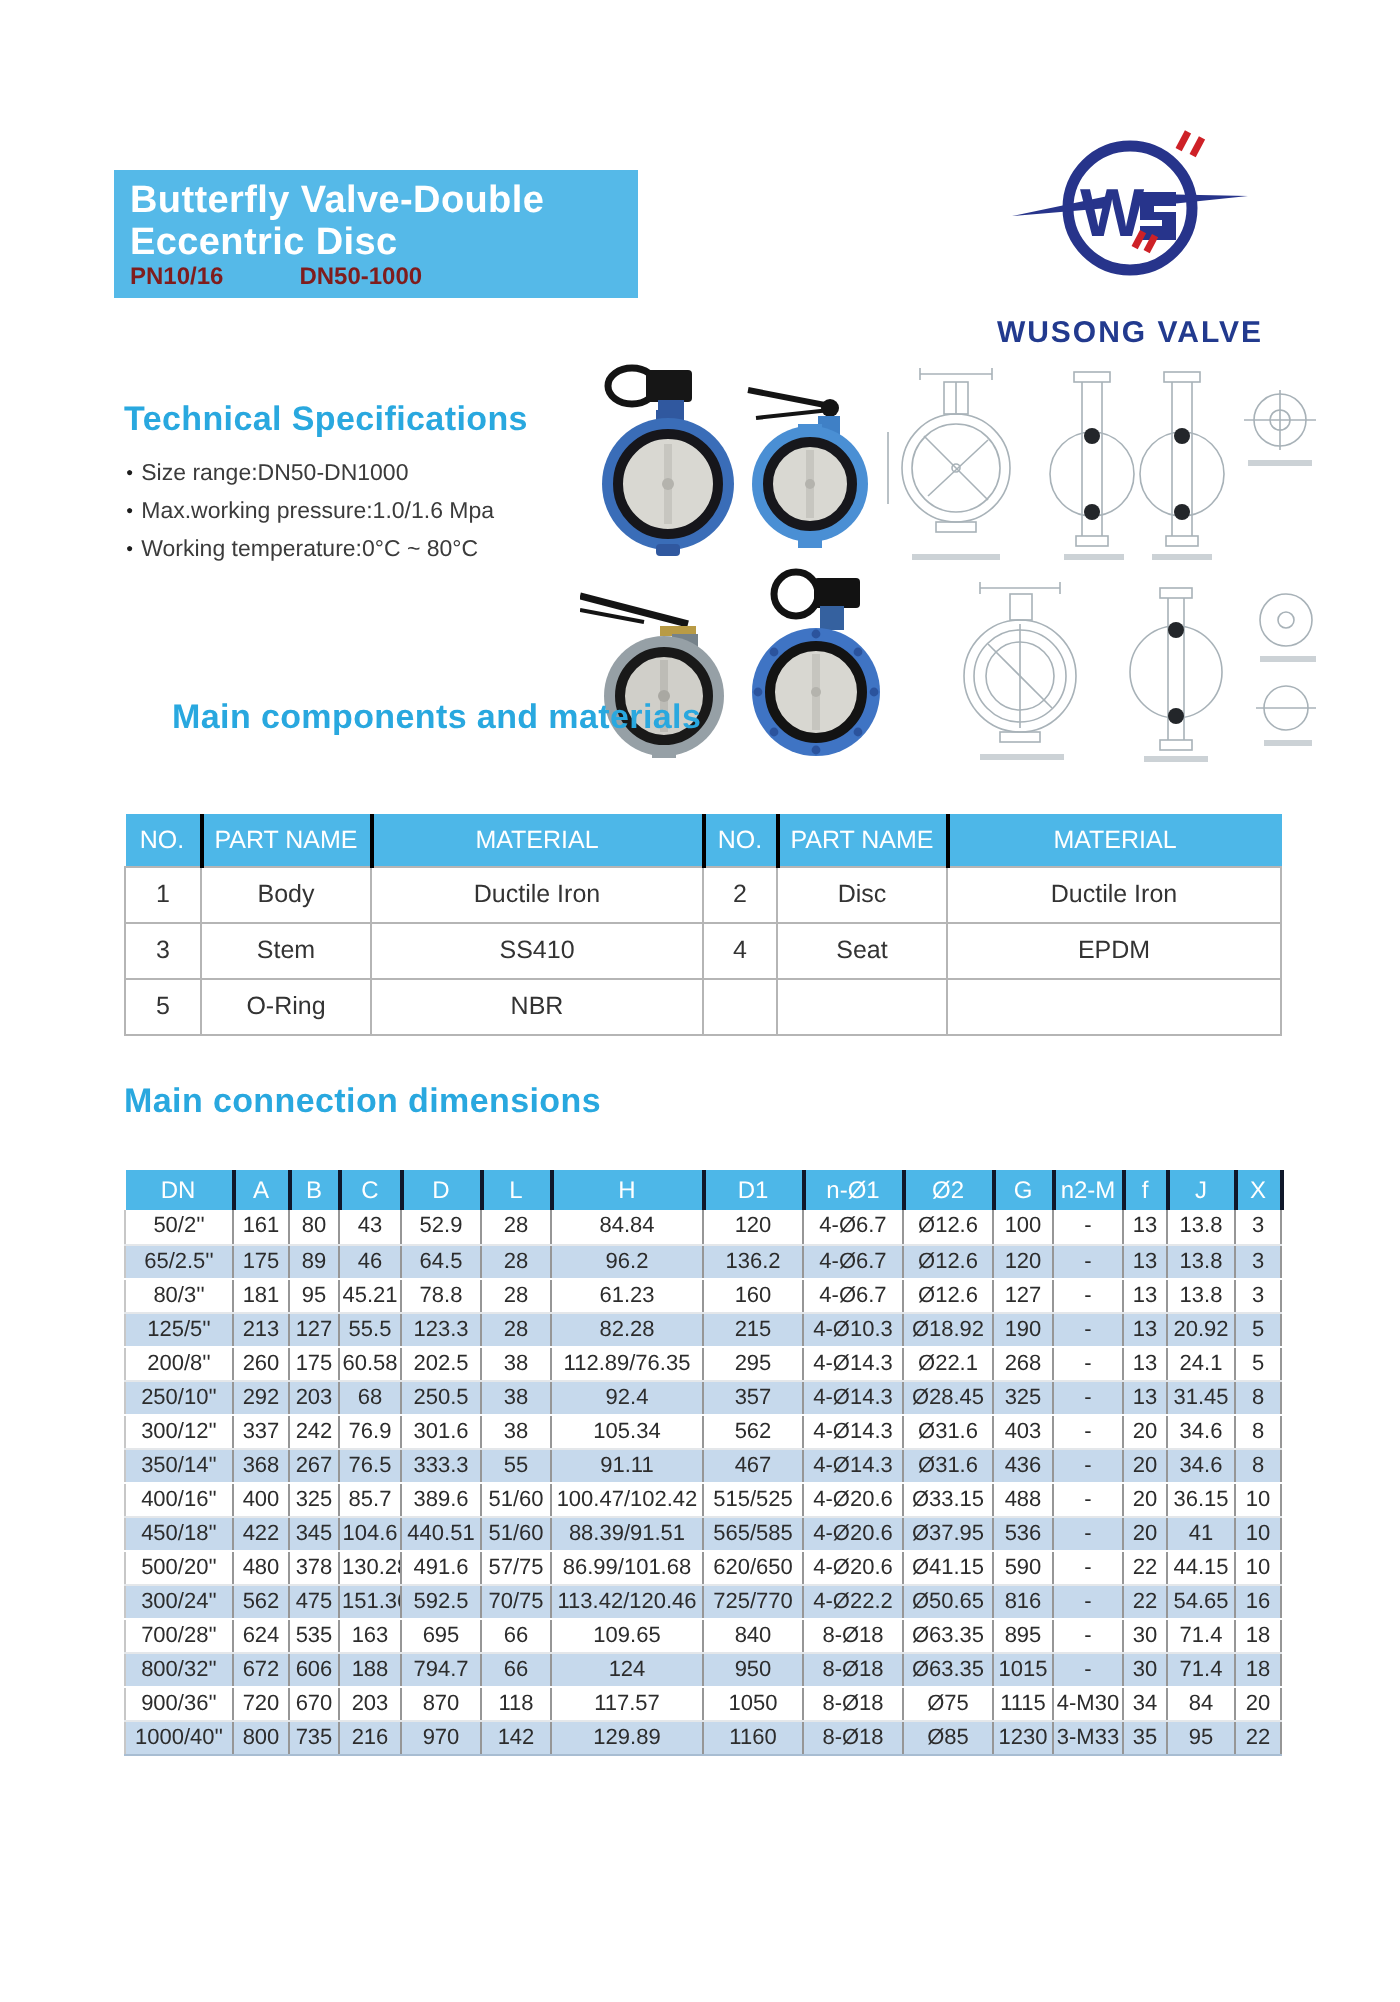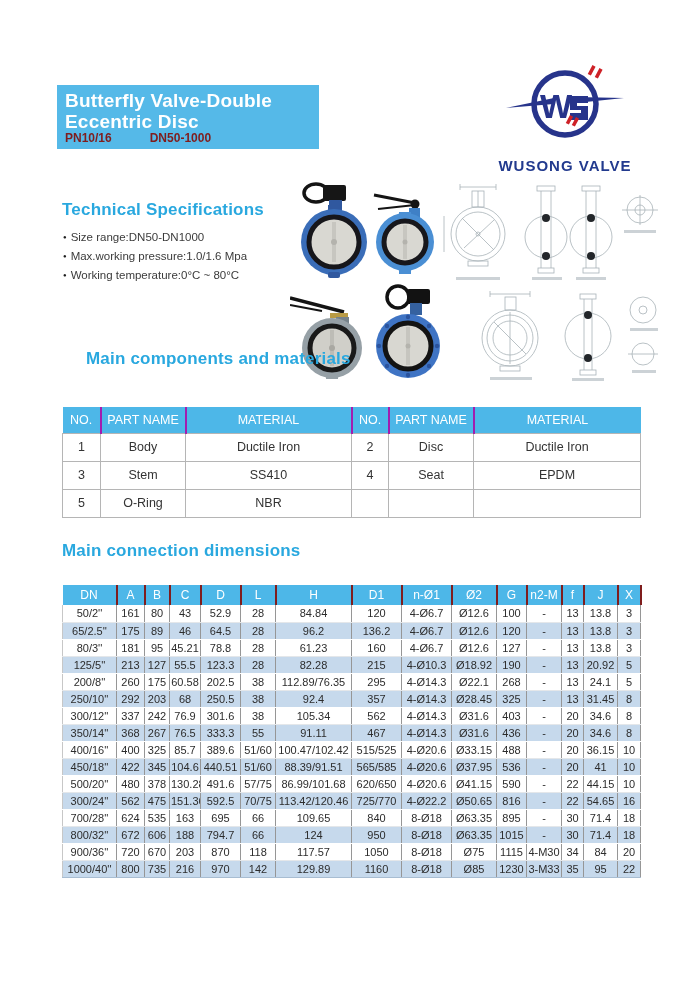--- a/index.html
+++ b/index.html
@@ -36,29 +36,29 @@
   .ph3 { left:0px;  top:116px; }
   .ph4 { left:82px; top:108px; }
   .sk1 { left:150px; top:10px;  }
   .sk2 { left:178px; top:118px; }
   .sketch { stroke:#a8b2b8; stroke-width:0.8; fill:none; }
 
   
   .comp-wrap { position:absolute; left:62px; top:407px; }
   table.comp { border-collapse:collapse; table-layout:fixed; width:578px; font-size:12.5px; color:#333; }
   .comp th { background:#4db7e8; color:#fff; height:26px; font-weight:normal; font-size:12.5px;
-             border-right:2px solid #a21caf; }
+             border-right:2px solid #000000; }
   .comp th:last-child { border-right:none; }
   .comp td { border:1px solid #b5b5b5; height:28px; text-align:center; }
 
   
   .dims-wrap { position:absolute; left:62px; top:585px; }
   table.dims { border-collapse:collapse; table-layout:fixed; width:578px; }
   .dims th { background:#4db7e8; color:#fff; height:20px; font-weight:normal; font-size:12px;
-             border-right:2px solid #7f1d1d; overflow:hidden; }
+             border-right:2px solid #0f172a; overflow:hidden; }
   .dims td { text-align:center; height:17px; font-size:11px; color:#2c2c2c; padding:0 1px;
              border-right:1px solid #969696; border-bottom:1px solid #e4e7ea;
              overflow:hidden; white-space:nowrap; }
   .dims td:first-child { border-left:1px solid #c7c7c7; }
   .dims tbody tr:nth-child(even) { background:#c6d9ec; }
   .dims tbody tr:nth-child(even) td { border-bottom:1px solid #fff; }
   .dims tbody tr:last-child td { border-bottom:1px solid #a8bdd2; }
 </style>
 </head>
 <body>

